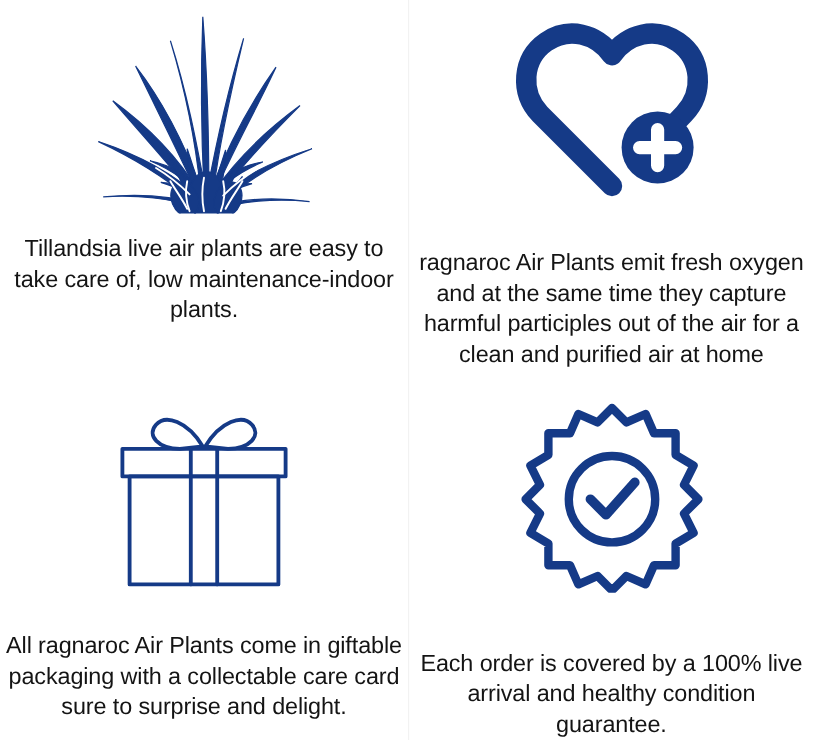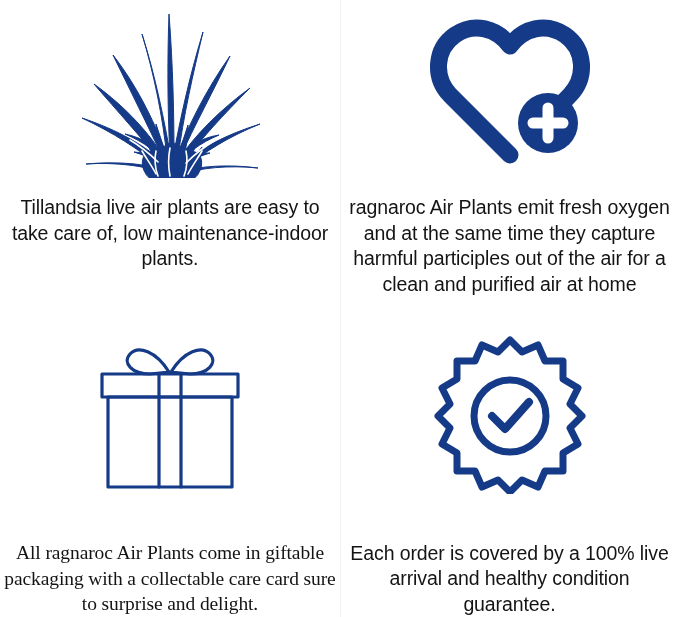--- a/index.html
+++ b/index.html
@@ -60,24 +60,24 @@
     color: #141414;
     padding: 0 2px;
     box-sizing: border-box;
   }
 
   
   .cell-plant .icon-area { height: 185px; }
   .cell-plant .text-area { margin-top: 10px; }
 
   .cell-heart .icon-area { height: 185px; }
-  .cell-heart .text-area { margin-top: 10px; }
+  .cell-heart .text-area { margin-top: 22px; }
 
   .cell-gift .icon-area { height: 190px; padding-top: 22px; box-sizing: border-box; }
-  .cell-gift .text-area { margin-top: 40px; font-family: Liberation Serif, serif; }
+  .cell-gift .text-area { margin-top: 26px; }
 
   .cell-badge .icon-area { height: 190px; padding-top: 22px; box-sizing: border-box; }
   .cell-badge .text-area { margin-top: 44px; }
 
   svg { display: block; }
 </style>
 </head>
 <body>
 
 <div class="feature-grid">

